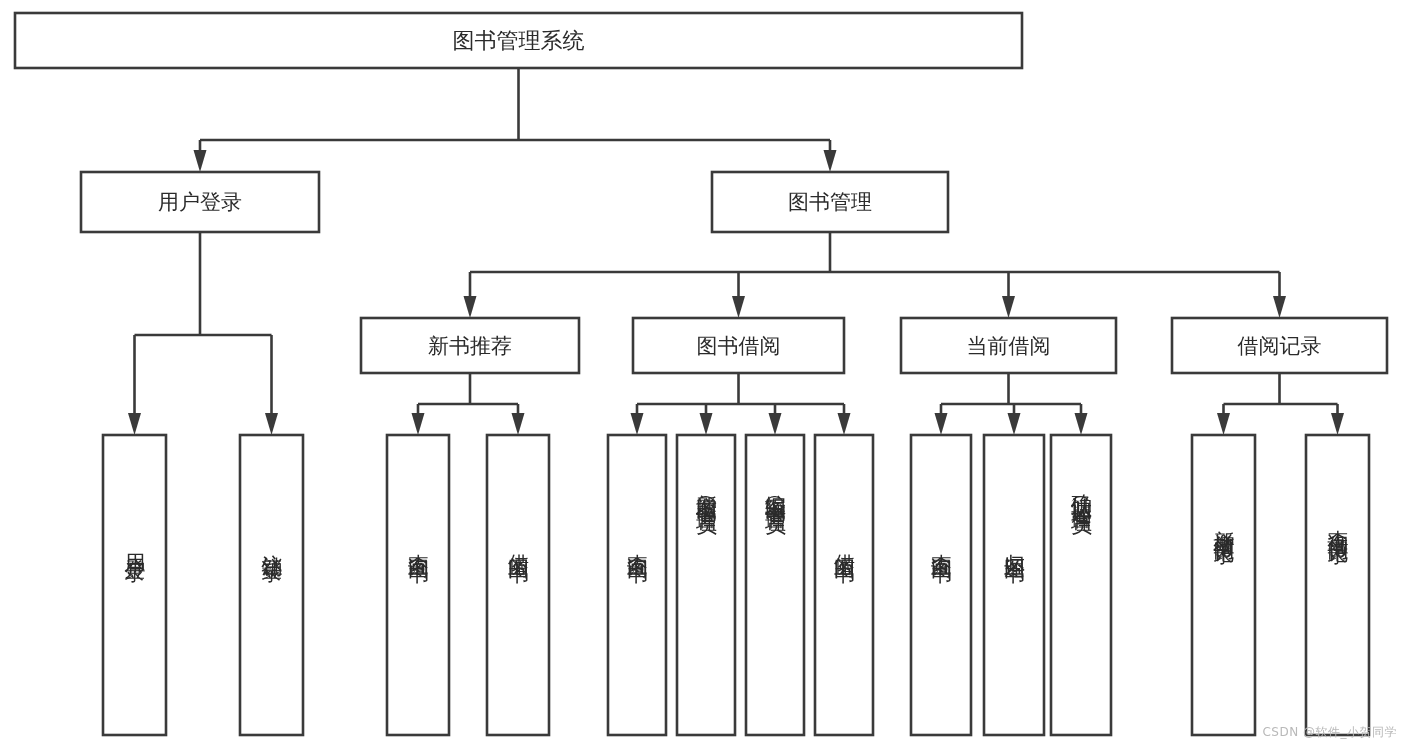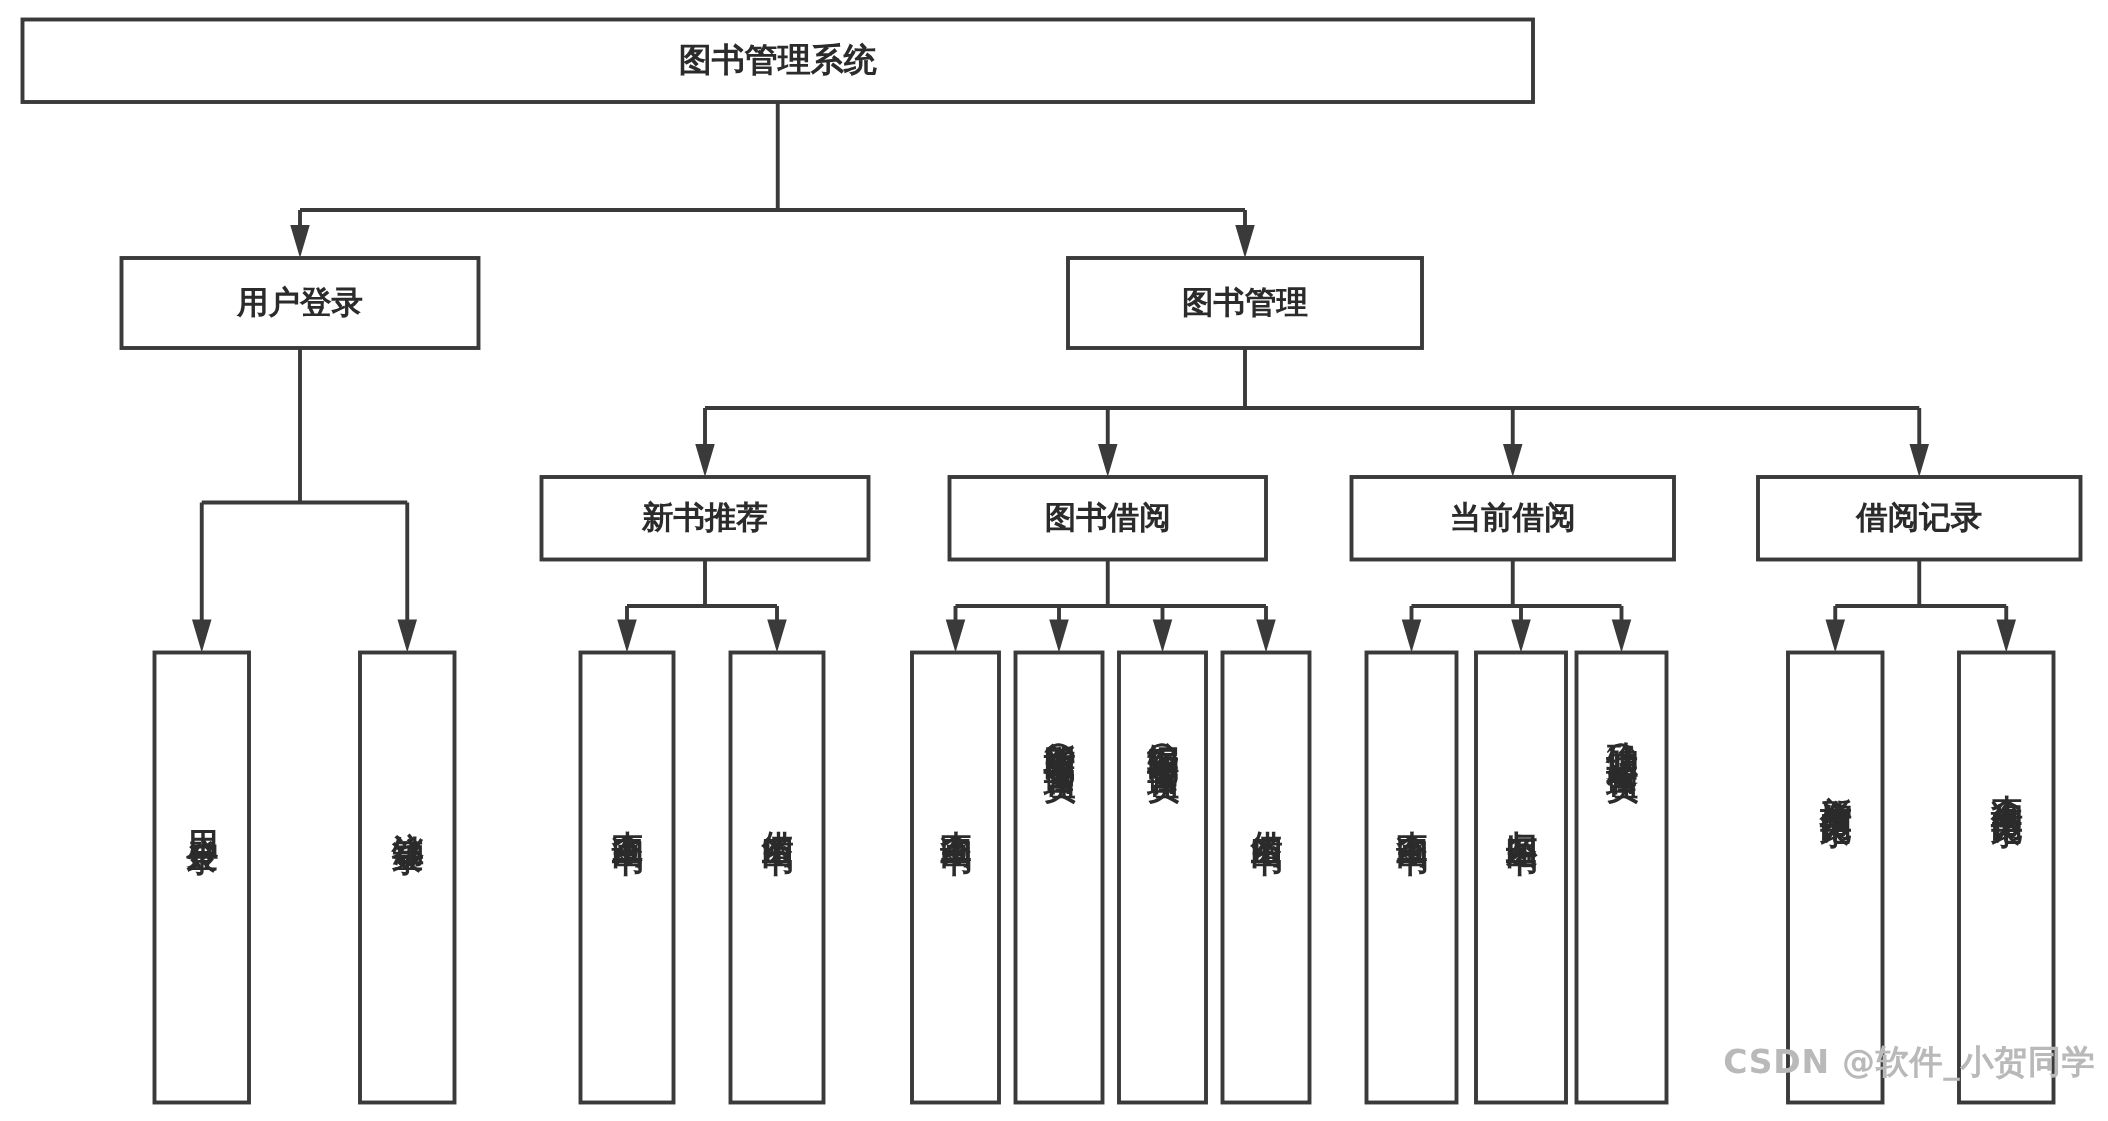--- a/index.html
+++ b/index.html
@@ -12,21 +12,20 @@
     width: 1405px;
     height: 747px;
     overflow: hidden;
     font-family: "DejaVu Sans", "Liberation Sans", sans-serif;
   }
   #diagram-root {
     position: relative;
     width: 1405px;
     height: 747px;
     background: #ffffff;
-    font-weight: bold;
   }
   svg.diagram-canvas {
     position: absolute;
     top: 0;
     left: 0;
     width: 1405px;
     height: 747px;
     display: block;
   }
   .node-box {
@@ -67,23 +66,23 @@
     font-family: "DejaVu Sans", "Liberation Sans", sans-serif;
     font-size: 21px;
     color: #2b2b2b;
     letter-spacing: 3px;
     line-height: 1.0;
     white-space: nowrap;
   }
   .watermark {
     position: absolute;
     right: 8px;
-    bottom: 24px;
-    font-family: "DejaVu Sans", "Liberation Sans", sans-serif;
-    font-size: 22px;
+    bottom: 6px;
+    font-family: "DejaVu Sans", "Liberation Sans", sans-serif;
+    font-size: 12px;
     color: #b9b9b9;
     letter-spacing: 0.5px;
     white-space: nowrap;
     user-select: none;
     text-align: right;
   }
 </style>
 </head>
 <body>
 

